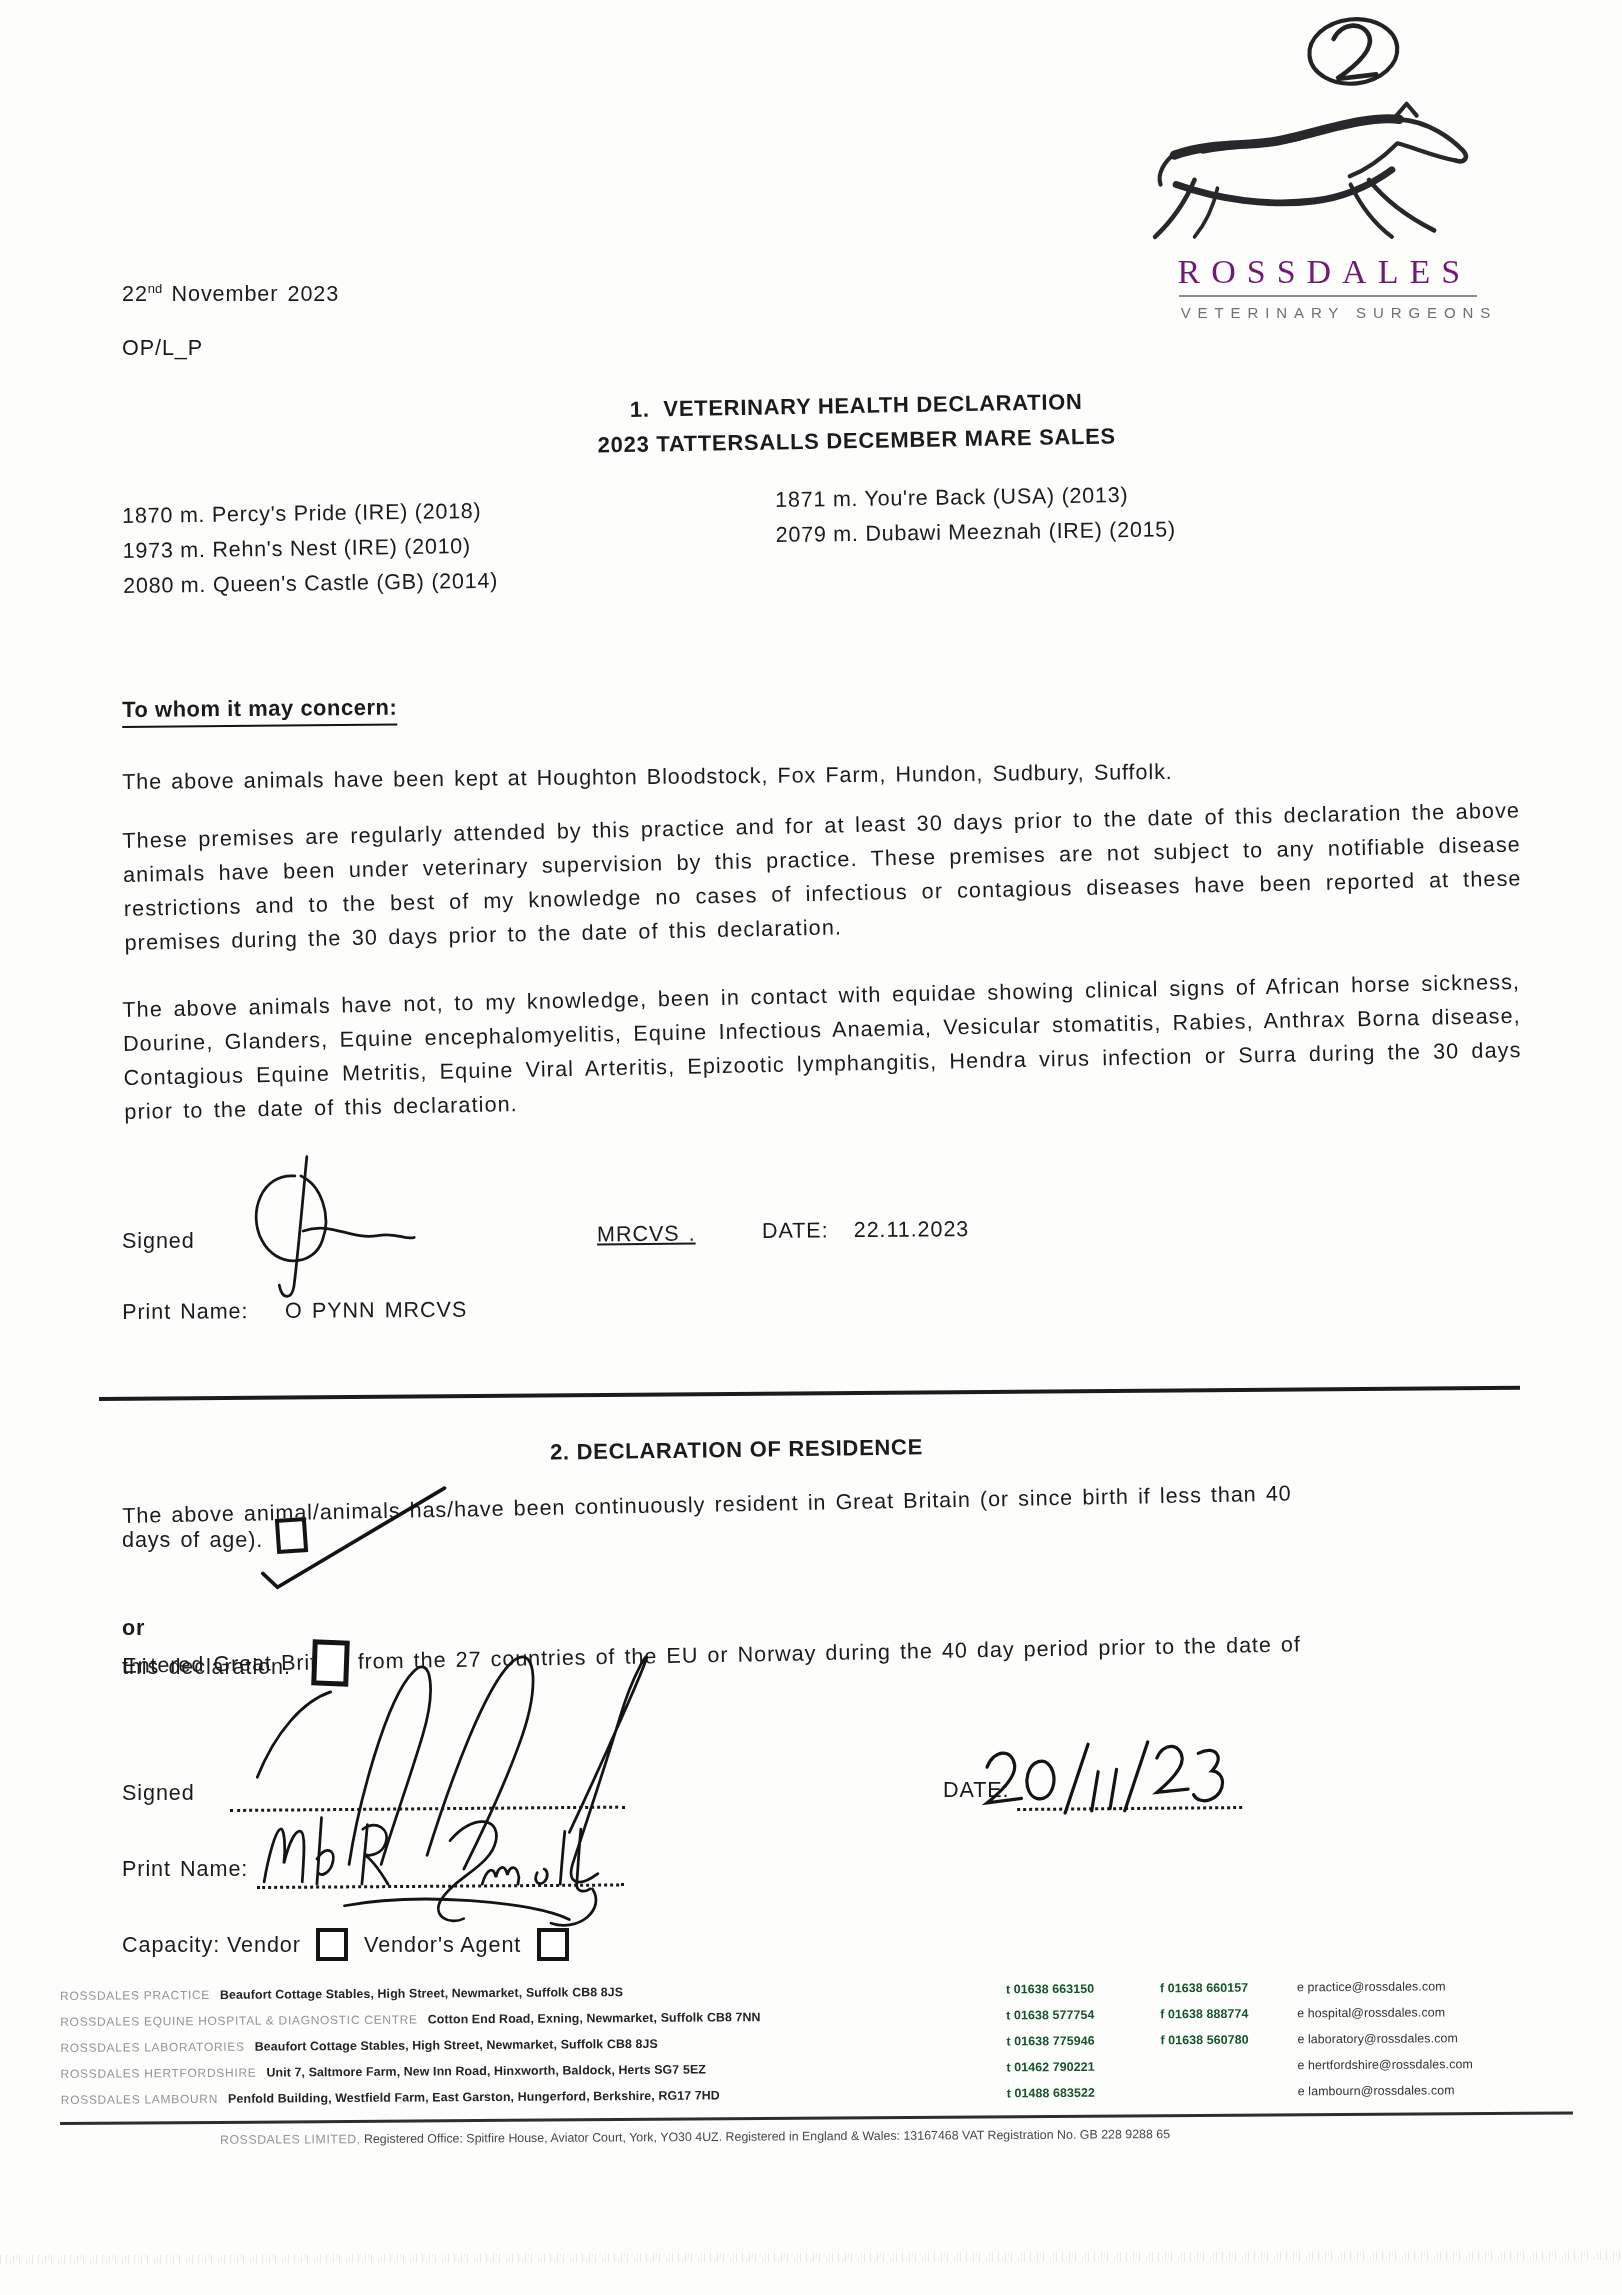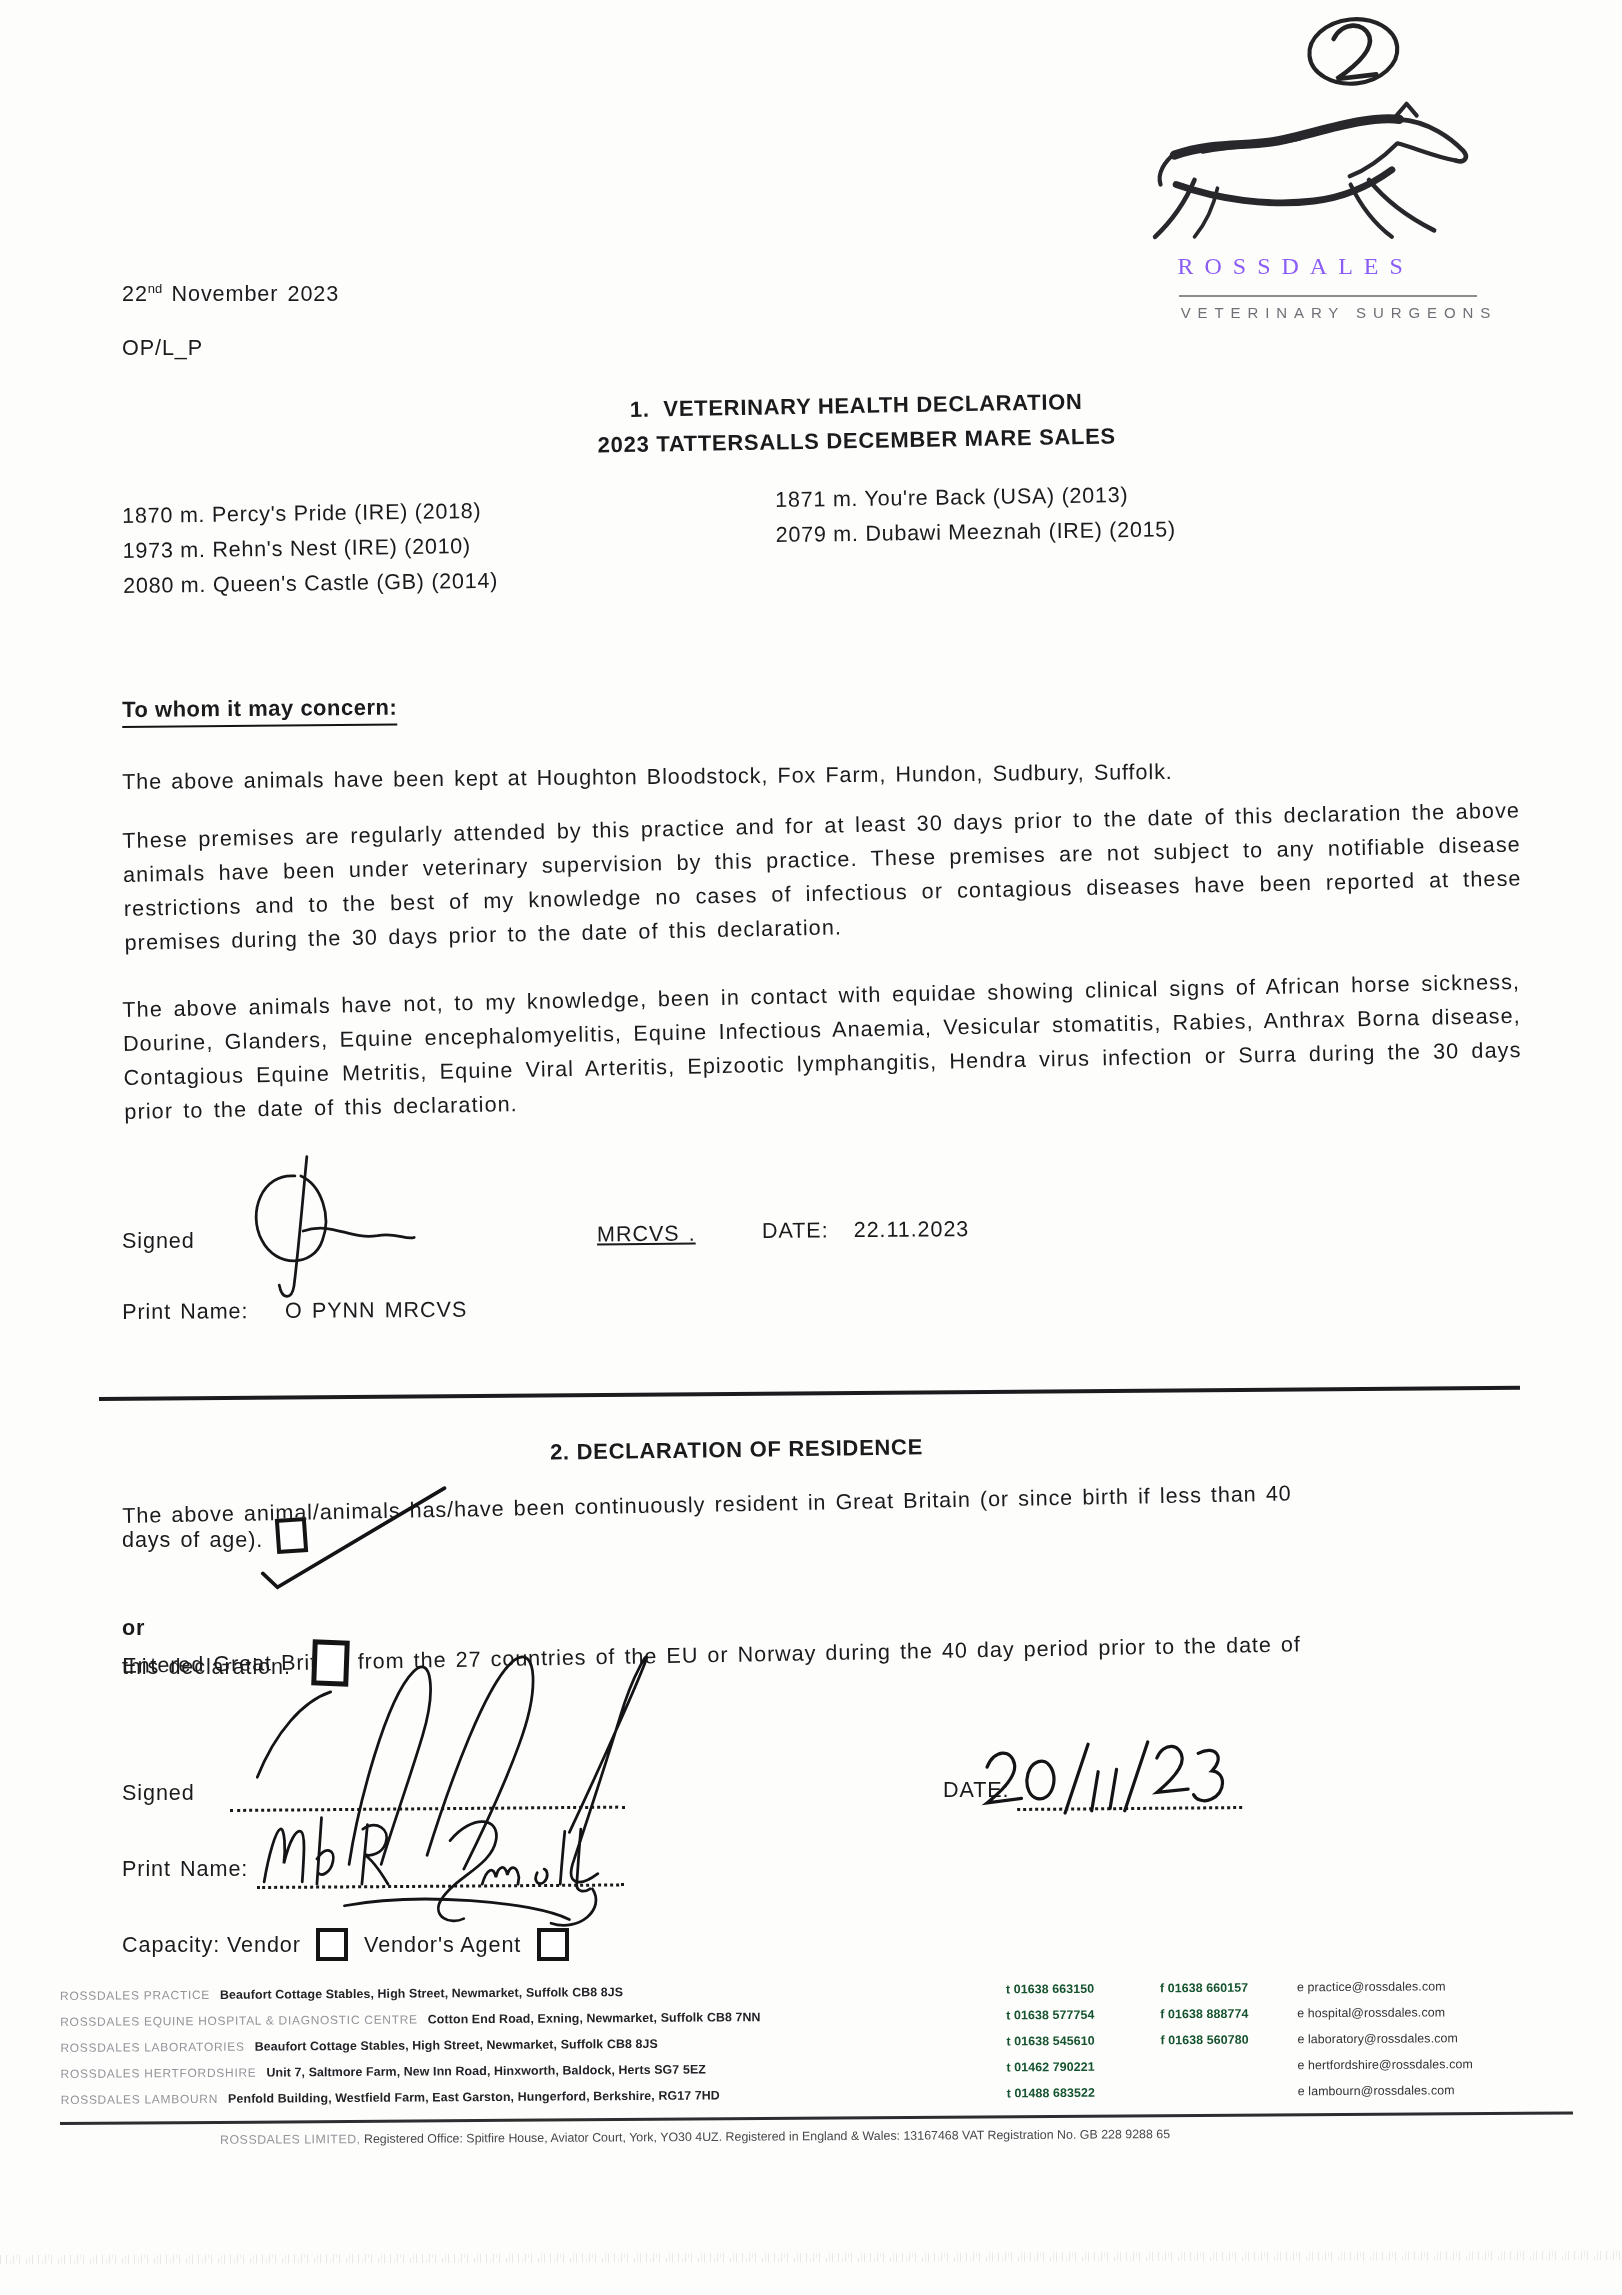--- a/index.html
+++ b/index.html
@@ -9,21 +9,21 @@
   }
   .abs{position:absolute;}
   .body-text{font-size:21.6px;letter-spacing:0.9px;word-spacing:2.3px;line-height:27.5px;white-space:nowrap;}
   .para{font-size:21.6px;letter-spacing:1.1px;word-spacing:3.2px;line-height:34px;text-align:justify;white-space:normal;width:1398px;}
   .bold{font-weight:bold;text-align:right;}
   sup{font-size:13px;vertical-align:super;letter-spacing:0;}
   .salutation{font-size:22px;font-weight:bold;border-bottom:2.8px solid #141414;padding-bottom:3.7px;letter-spacing:0.5px;}
   .title-block{width:689px;text-align:center;font-weight:bold;font-size:22px;letter-spacing:0.7px;line-height:35px;transform:rotate(-1deg);}
   .title-num{margin-right:13.8px;}
   .horse-list div{font-size:21.6px;letter-spacing:0.7px;line-height:35px;white-space:nowrap;}
-  .logo-wordmark{font-family:"Liberation Serif","DejaVu Serif",serif;font-size:24px;letter-spacing:11px;color:#8b5cf6;white-space:nowrap;}
+  .logo-wordmark{font-family:"Liberation Serif","DejaVu Serif",serif;font-size:34px;letter-spacing:11px;color:#701a75;white-space:nowrap;}
   .logo-rule{width:298px;height:2.3px;background:#8d8d90;}
   .logo-tagline{font-size:15px;letter-spacing:6.9px;color:#6f6f76;white-space:nowrap;}
   .checkbox{display:inline-block;background:#fff;border:4.1px solid #141414;vertical-align:-6.4px;}
   .cb1{width:23px;height:27px;margin-left:13px;transform:rotate(-4deg);}
   .cb2{width:27px;height:36px;border-width:5px;margin-left:20.7px;vertical-align:-12px;transform:rotate(2deg);}
   .cb-cap{width:24px;height:25px;border-width:4.1px;vertical-align:-5.5px;}
   .dots{position:absolute;border-bottom:3.2px dotted #1a1a1a;height:18.4px;}
   .cap-row{display:flex;align-items:center;gap:15.6px;font-size:21.6px;letter-spacing:0.9px;}
   .footer{font-size:12.4px;letter-spacing:0.1px;transform:rotate(-0.4deg);transform-origin:left top;width:1529px;}
   .frow{position:relative;height:26px;white-space:nowrap;}
@@ -128,21 +128,21 @@
       <span class="femail">e practice@rossdales.com</span>
     </div>
     <div class="frow">
       <span class="flabel">ROSSDALES EQUINE HOSPITAL &amp; DIAGNOSTIC CENTRE</span><span class="faddr">Cotton End Road, Exning, Newmarket, Suffolk CB8 7NN</span>
       <span class="ftel">t 01638 577754</span>
       <span class="ffax">f 01638 888774</span>
       <span class="femail">e hospital@rossdales.com</span>
     </div>
     <div class="frow">
       <span class="flabel">ROSSDALES LABORATORIES</span><span class="faddr">Beaufort Cottage Stables, High Street, Newmarket, Suffolk CB8 8JS</span>
-      <span class="ftel">t 01638 545610</span>
+      <span class="ftel">t 01638 775946</span>
       <span class="ffax">f 01638 560780</span>
       <span class="femail">e laboratory@rossdales.com</span>
     </div>
     <div class="frow">
       <span class="flabel">ROSSDALES HERTFORDSHIRE</span><span class="faddr">Unit 7, Saltmore Farm, New Inn Road, Hinxworth, Baldock, Herts SG7 5EZ</span>
       <span class="ftel">t 01462 790221</span>
       <span class="ffax"></span>
       <span class="femail">e hertfordshire@rossdales.com</span>
     </div>
     <div class="frow">

